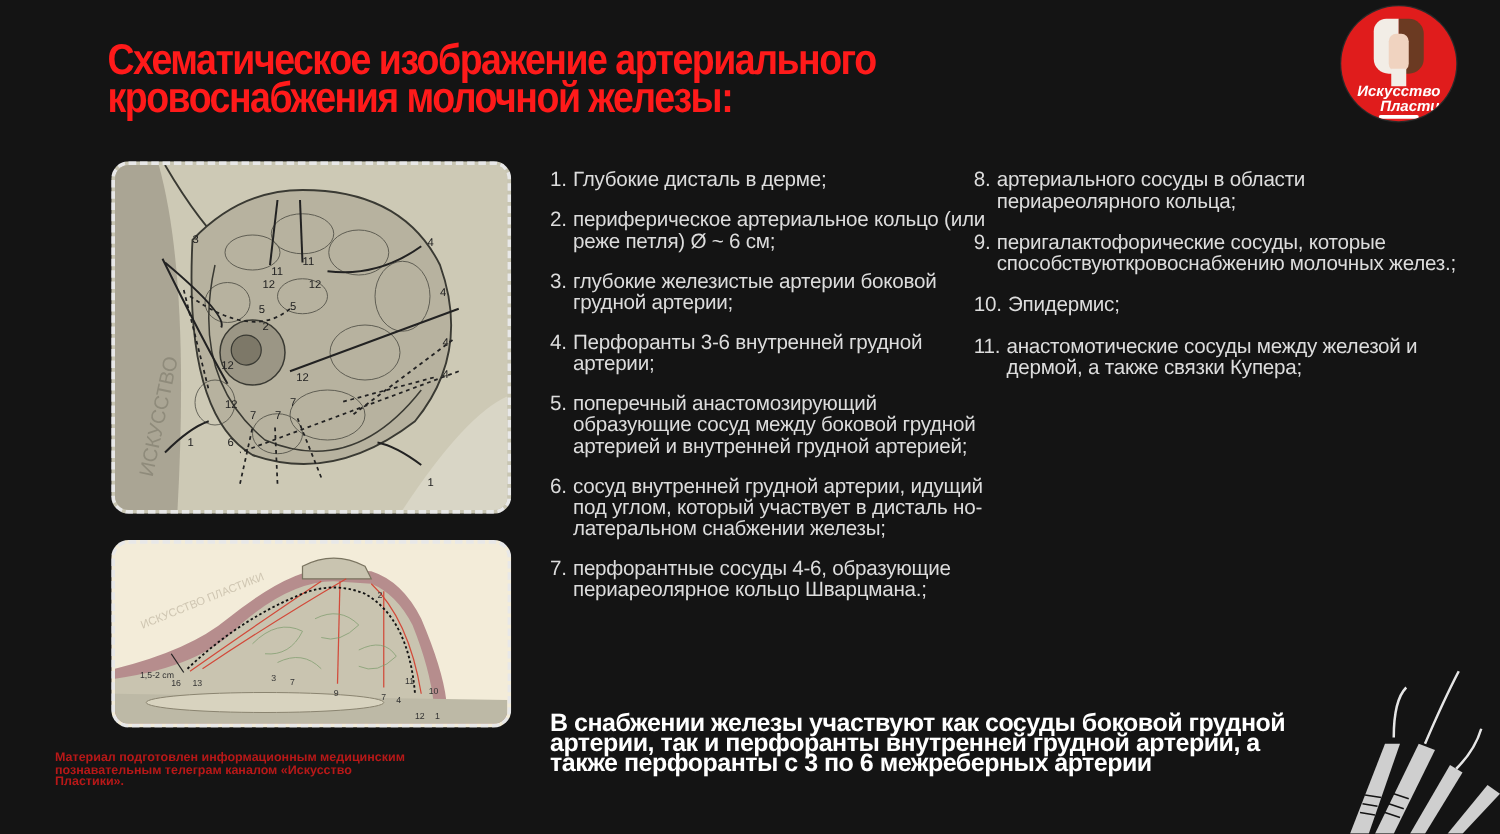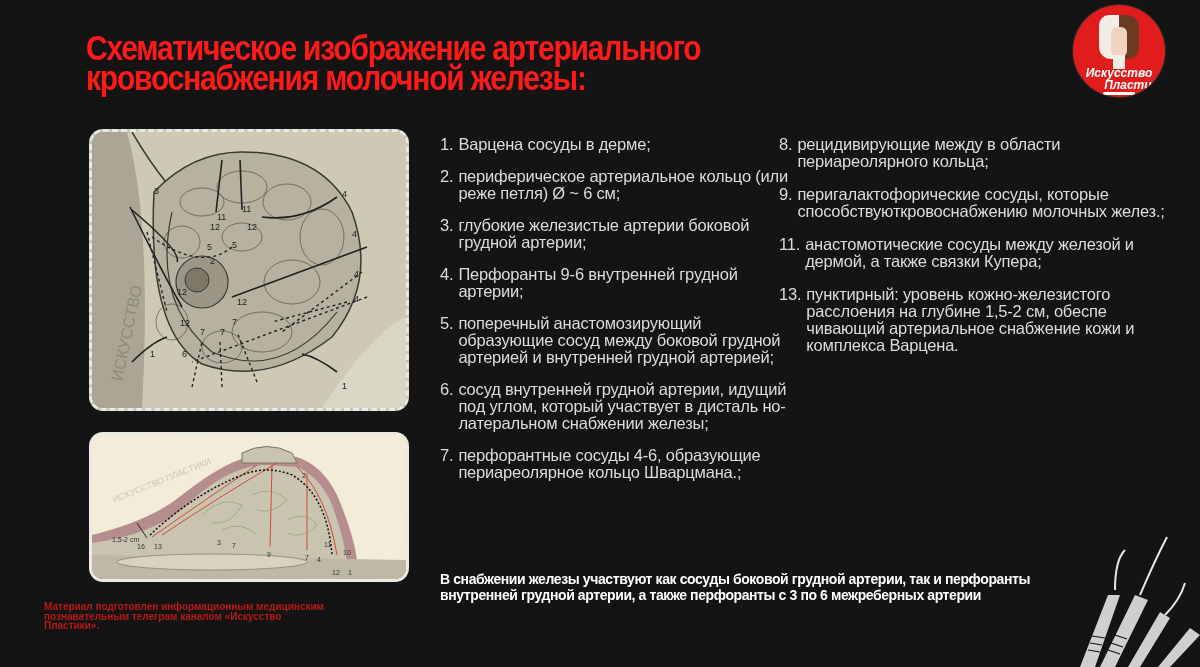--- a/index.html
+++ b/index.html
@@ -44,21 +44,21 @@
   .list { position: absolute; font-size: 16.5px; line-height: 17px; color: #dcdcdc; letter-spacing: -0.2px; }
   .list .item { display: flex; margin-bottom: 15px; }
   .list .num { flex: 0 0 auto; padding-right: 5px; }
   .list .txt { flex: 1; }
   .col1 { left: 440px; top: 136px; width: 350px; }
   .col2 { left: 779px; top: 136px; width: 400px; }
   .col2 .item { margin-bottom: 16px; }
 
   .summary {
     position: absolute; left: 440px; top: 571px; width: 620px;
-    color: #ffffff; font-weight: 700; font-size: 14px; line-height: 16px; letter-spacing: -0.4px;
+    color: #ffffff; font-weight: 700; font-size: 20px; line-height: 16px; letter-spacing: -0.4px;
   }
   .credit {
     position: absolute; left: 44px; top: 602px; width: 290px;
     color: #b81818; font-weight: 700; font-size: 10px; line-height: 9.5px;
   }
   .scalpels { position: absolute; left: 1060px; top: 500px; width: 140px; height: 167px; }
 </style>
 </head>
 <body>
 
@@ -184,64 +184,64 @@
         <text x="256" y="140">1</text>
       <text x="210" y="43">2</text>
     </g>
     <text x="0" y="0" transform="translate(22 68) rotate(-22)" fill="#cfc6b2" font-family="Liberation Sans, sans-serif" font-size="9">ИСКУССТВО ПЛАСТИКИ</text>
   </svg>
 </div>
 
 <div class="list col1">
   <div class="item">
       <span class="num">1.</span>
-      <span class="txt">Варцена сосуды в дерме;</span>
+      <span class="txt">Глубокие дисталь в дерме;</span>
     </div>
   <div class="item">
       <span class="num">2.</span>
       <span class="txt">периферическое артериальное кольцо (или реже петля) Ø ~ 6 см;</span>
     </div>
   <div class="item">
       <span class="num">3.</span>
       <span class="txt">глубокие железистые артерии боковой грудной артерии;</span>
     </div>
   <div class="item">
       <span class="num">4.</span>
-      <span class="txt">Перфоранты 9-6 внутренней грудной артерии;</span>
+      <span class="txt">Перфоранты 3-6 внутренней грудной артерии;</span>
     </div>
   <div class="item">
       <span class="num">5.</span>
       <span class="txt">поперечный анастомозирующий образующие сосуд между боковой грудной артерией и внутренней грудной артерией;</span>
     </div>
   <div class="item">
       <span class="num">6.</span>
       <span class="txt">сосуд внутренней грудной артерии, идущий под углом, который участвует в дисталь но-латеральном снабжении железы;</span>
     </div>
   <div class="item">
       <span class="num">7.</span>
       <span class="txt">перфорантные сосуды 4-6, образующие периареолярное кольцо Шварцмана.;</span>
     </div>
 </div>
 
 <div class="list col2">
   <div class="item">
       <span class="num">8.</span>
-      <span class="txt">рецидивирующие между в области периареолярного кольца;</span>
+      <span class="txt">артериального сосуды в области периареолярного кольца;</span>
     </div>
   <div class="item">
       <span class="num">9.</span>
       <span class="txt">перигалактофорические сосуды, которые способствуюткровоснабжению молочных желез.;</span>
     </div>
   <div class="item">
+      <span class="num">10.</span>
+      <span class="txt">Эпидермис;</span>
+    </div>
+  <div class="item">
       <span class="num">11.</span>
       <span class="txt">анастомотические сосуды между железой и дермой, а также связки Купера;</span>
-    </div>
-  <div class="item">
-      <span class="num">13.</span>
-      <span class="txt">пунктирный: уровень кожно-железистого расслоения на глубине 1,5-2 см, обеспе чивающий артериальное снабжение кожи и комплекса Варцена.</span>
     </div>
 </div>
 
 <div class="summary">В снабжении железы участвуют как сосуды боковой грудной артерии, так и перфоранты внутренней грудной артерии, а также перфоранты с 3 по 6 межреберных артерии</div>
 
 <div class="credit">Материал подготовлен информационным медицинским познавательным телеграм каналом «Искусство Пластики».</div>
 
 <svg class="scalpels" viewBox="0 0 140 167">
   <g fill="none" stroke="#e6e6e6" stroke-width="2">
     <path d="M65 50 Q55 60 55 90"></path>

